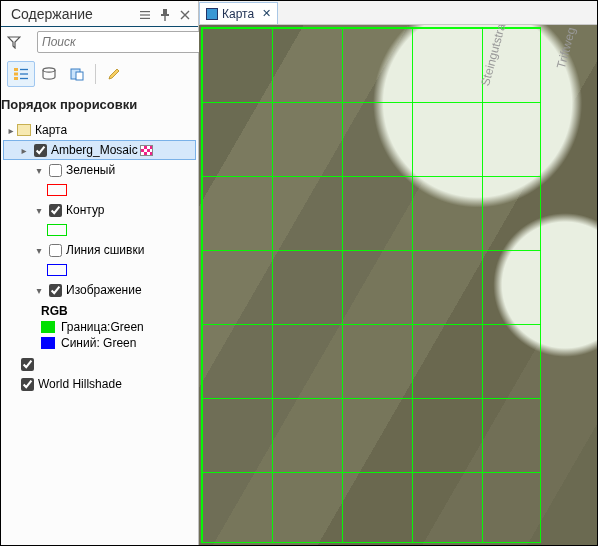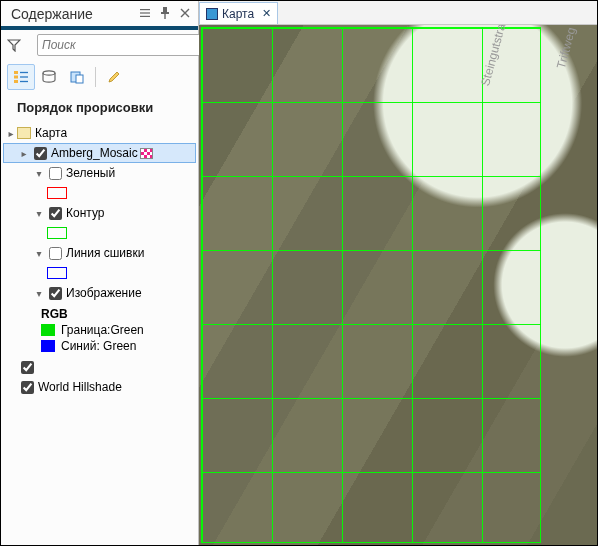--- a/index.html
+++ b/index.html
@@ -1,32 +1,32 @@
 <!DOCTYPE html>
 <html><head>
 <meta charset="utf-8">
 <style>
   * { box-sizing: border-box; margin: 0; padding: 0; font-family: "Segoe UI", Tahoma, sans-serif; font-size: 12px; }
   body { width: 598px; height: 546px; display: flex; border: 1px solid #000; background: #fff; overflow: hidden; }
   .panel { width: 198px; height: 100%; border-right: 1px solid #c1c1c1; display: flex; flex-direction: column; background: #fcfcfc; }
-  .panel-header { display: flex; align-items: flex-start; padding: 5px 6px 4px 10px; border-bottom: 4px solid #0c4a6e; }
+  .panel-header { display: flex; align-items: flex-end; padding: 5px 6px 4px 10px; border-bottom: 1px solid #0c4a6e; }
   .panel-title { font-size: 14px; color: #333; flex: 1; }
   .hdr-icons { display: flex; gap: 6px; }
   .hdr-icon { width: 14px; height: 14px; display:flex; align-items:center; justify-content:center; color:#555; cursor:pointer; }
   .search-row { display:flex; align-items:center; padding: 4px 6px; gap:16px; }
   .filter-icon { width:18px; height:20px; display:flex; align-items:center; justify-content:center; cursor:pointer; }
   .search-box { flex:1; display:flex; height:22px; border:1px solid #aaa; border-radius:2px; background:#fff; align-items:center; padding:0 4px; }
   .search-input { border:none; outline:none; flex:1; font-style:italic; color:#888; height:18px; }
   .search-icon { width:16px; height:16px; display:flex; align-items:center; justify-content:center; color:#555; cursor:pointer; }
   .dropdown-arrow { width:10px; font-size:9px; color:#666; cursor:pointer; margin-left:2px; }
   .toolbar { display:flex; align-items:center; gap:0; padding:4px 6px 6px 6px; }
   .tbtn { width:28px; height:26px; display:flex; align-items:center; justify-content:center; cursor:pointer; border:1px solid transparent; border-radius:2px; }
   .tbtn.active { border:1px solid #a0c7f0; background:#e6f2fc; }
   .tsep { width:1px; height:20px; background:#ccc; margin:0 4px; }
-  .section-title { font-weight:600; color:#222; padding:4px 10px 6px 16px; font-size:13px; }
+  .section-title { font-weight:600; color:#222; padding:4px 10px 6px 0; font-size:13px; }
   .tree { flex:1; overflow:auto; padding:2px 2px 6px 2px; }
   .node { display:flex; align-items:center; height:20px; padding:1px 4px; }
   .node .expander { width:12px; height:12px; display:flex; align-items:center; justify-content:center; font-size:10px; color:#666; cursor:pointer;}
   .node .chk { width:13px; height:13px; margin:0 4px; cursor:pointer;}
   .node .label { white-space:nowrap; overflow:hidden; text-overflow:ellipsis; }
   .node.selected { background:#d6e8fb; border:1px solid #7ab1e8; height:20px; }
   .map-icon { width:14px; height:12px; background:#f7e9b1; border:1px solid #c8b052; margin-right:4px; }
   .mosaic-icon { width:13px; height:11px; display:inline-block; margin:0 4px 0 2px; background:
     linear-gradient(45deg,#e28 25%,transparent 25%,transparent 75%,#e28 75%),
     linear-gradient(45deg,#e28 25%,#fff 25%,#fff 75%,#e28 75%);

